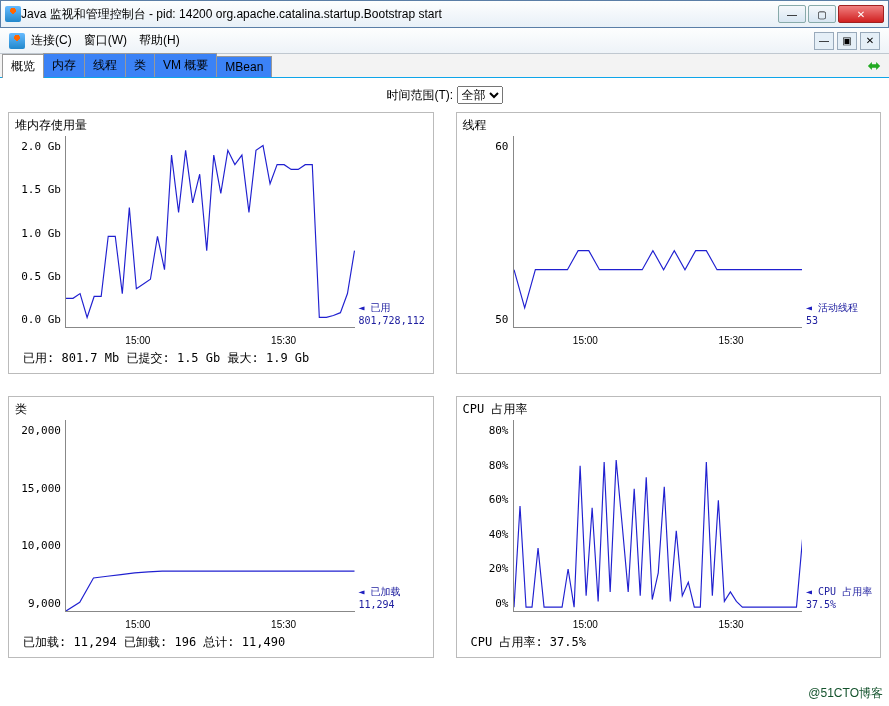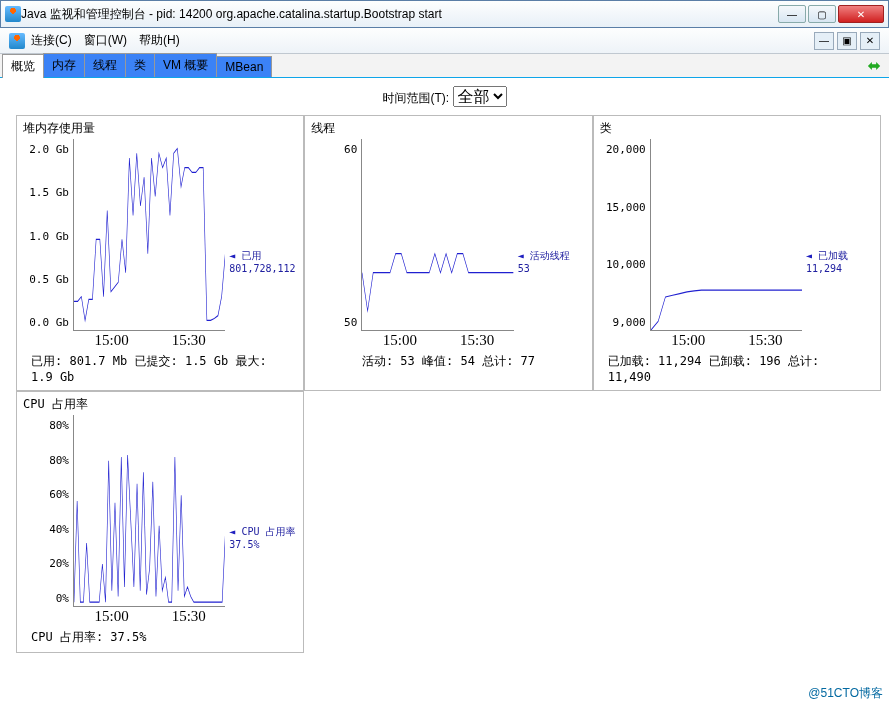--- a/index.html
+++ b/index.html
@@ -11,33 +11,33 @@
 .winbtn.close { background: linear-gradient(#f08080,#d02020); color: #fff; width: 46px; border-color: #a02020; }
 .menubar { background: linear-gradient(#fdfefe,#eef3f8); border-bottom: 1px solid #c0c8d0; height: 26px; display: flex; align-items: center; padding: 0 9px; }
 .menuitem { padding: 2px 6px; cursor: pointer; }
 .menubar .right { margin-left: auto; display: flex; gap: 3px; }
 .smallbtn { width: 20px; height: 18px; border: 1px solid #9ab; background: #e5eff7; display: flex; align-items: center; justify-content: center; font-size: 10px; cursor: pointer; }
 .tabbar { display: flex; border-bottom: 1px solid #0ea5e9; background: #f3f3f3; height: 24px; align-items: flex-end; padding-left: 2px; }
 .tab { padding: 3px 8px; border: 1px solid #999; border-bottom: none; background: #3b82f6; margin-right: -1px; cursor: pointer; font-size: 12px; }
 .tab.active { background: #fff; position: relative; top: 1px; }
 .tabbar .plug { margin-left: auto; margin-right: 8px; color: #2a2; font-size: 16px; align-self: center; }
 .rangebar { text-align: center; padding: 8px 0; }
-.rangebar select { font-size: 16px; }
-.grid { display: grid; grid-template-columns: 1fr 1fr 1fr; gap: 0; padding: 0 8px 8px 16px; }
+.rangebar select { font-size: 12px; }
+.grid { display: grid; grid-template-columns: 1fr 1fr; gap: 22px; padding: 0 8px 8px 8px; }
 .panel { border: 1px solid #bbb; padding: 4px 6px 6px 6px; }
 .panel .ptitle { font-size: 12px; margin-bottom: 2px; font-family: SimSun,monospace; }
 .chartarea { position: relative; height: 210px; display: flex; }
 .yaxis { width: 50px; display: flex; flex-direction: column; justify-content: space-between; text-align: right; font-family: monospace; font-size: 11px; padding: 4px 4px 20px 0; }
 .plot { flex: 1; border: 1px solid #888; border-right: none; border-top: none; position: relative; margin-bottom: 18px; background: #fff; }
 .plot svg { width: 100%; height: 100%; display: block; }
-.xaxis { position: absolute; bottom: 0; left: 50px; right: 70px; display: flex; justify-content: space-around; font-family: Liberation Serif, serif; font-size: 15px; }
+.xaxis { position: absolute; bottom: 0; left: 50px; right: 70px; display: flex; justify-content: space-around; font-family: Liberation Sans, sans-serif; font-size: 10px; }
 .legend { width: 72px; font-size: 10px; font-family: monospace; color: #2020a0; padding-top: 40%; padding-left: 4px; }
 .legend .mark { color: #2020c0; }
 .stats { font-family: monospace; font-size: 12px; padding: 4px 8px 0 8px; }
-.watermark { position: fixed; right: 6px; bottom: 4px; color: #0369a1; font-size: 12px; pointer-events: none; }
+.watermark { position: fixed; right: 6px; bottom: 4px; color: #14532d; font-size: 12px; pointer-events: none; }
 svg polyline { fill: none; stroke: #2020d0; stroke-width: 1.2; }
 .java-icon { display:inline-block; width:16px; height:16px; background: radial-gradient(circle at 50% 30%, #f60 20%, transparent 22%), linear-gradient(#6bf,#28c); border-radius:2px;}
 </style>
 </head>
 <body>
 
 <div class="titlebar">
   <span class="java-icon"></span>
   <span class="title">Java 监视和管理控制台 - pid: 14200 org.apache.catalina.startup.Bootstrap start</span>
   <div class="winbtns">
@@ -115,21 +115,20 @@
           </svg>
         </div>
       <div class="legend">
         <span class="mark">◄</span> <span>活动线程</span><br><span>53</span>
       </div>
       <div class="xaxis" id="x-threads">
           <div>15:00</div>
           <div>15:30</div>
         </div>
     </div>
-    <div class="stats" style="text-align:center">活动:  53       峰值:  54       总计:  77</div>
   </div>
 
   <div class="panel">
     <div class="ptitle">类</div>
     <div class="chartarea">
       <div class="yaxis" id="y-classes">
           <div>20,000</div>
           <div>15,000</div>
           <div>10,000</div>
           <div>9,000</div>

